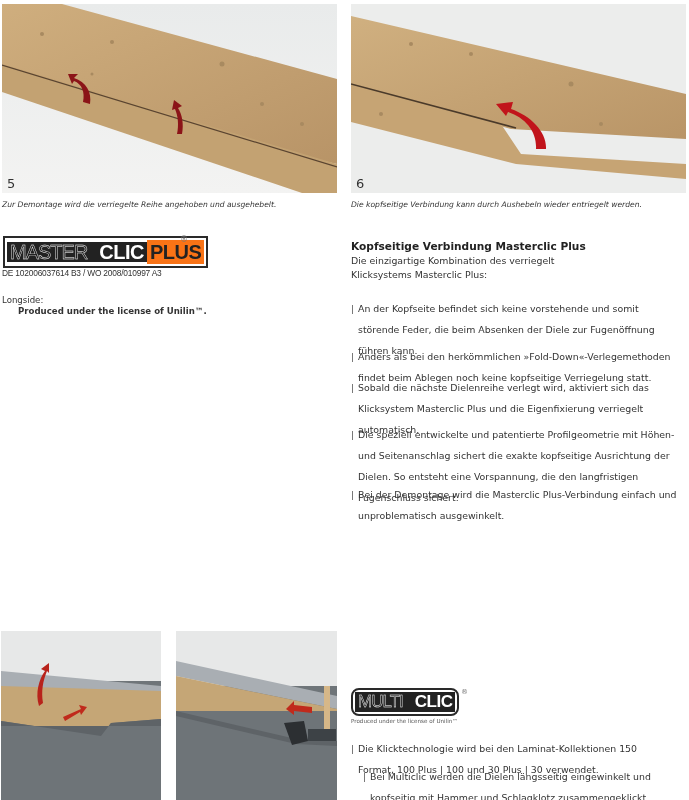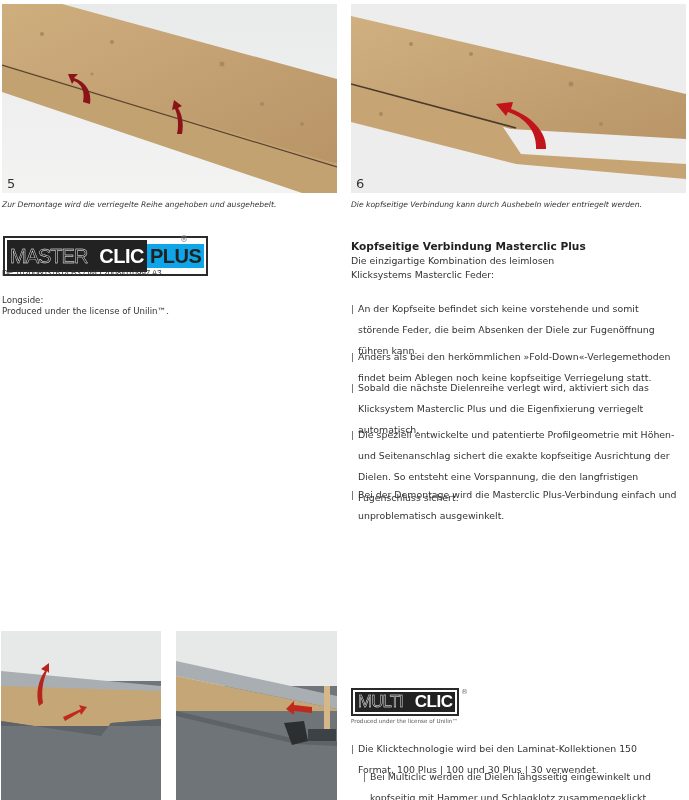--- a/index.html
+++ b/index.html
@@ -1,24 +1,24 @@
 <!DOCTYPE html>
 <html><head>
 <meta charset="utf-8">
 <style>
   html,body{margin:0;padding:0;background:#fff;}
   body{width:689px;height:800px;position:relative;overflow:hidden;font-family:"DejaVu Sans","Liberation Sans",sans-serif;color:#333;}
   .photo{position:absolute;overflow:hidden;}
   .step-num{position:absolute;left:5px;bottom:2px;font-size:13px;color:#333;font-family:"DejaVu Sans",sans-serif;}
   .caption{position:absolute;font-size:7.6px;color:#333;white-space:nowrap;font-style:italic;}
   .logo{position:absolute;display:flex;align-items:center;border:2px solid #2a2a2a;padding:2px;background:#fff;}
-  .logo .inner{display:flex;align-items:center;background:#222;height:32px;padding:0 3px;}
+  .logo .inner{display:flex;align-items:center;background:#222;height:20px;padding:0 3px;}
   .logo .thin{font-family:"Liberation Sans",sans-serif;font-weight:400;font-size:20px;color:#fff;letter-spacing:-1px;-webkit-text-stroke:0.4px #fff;color:transparent;}
   .logo .bold-w{font-family:"Liberation Sans",sans-serif;font-weight:900;font-size:20px;color:#fff;letter-spacing:-0.5px;margin-left:12px;}
-  .logo .bold-b{font-family:"Liberation Sans",sans-serif;font-weight:900;font-size:20px;color:#222;letter-spacing:-0.5px;background:#0ea5e9;padding:0 3px;height:24px;line-height:24px;}
+  .logo .bold-b{font-family:"Liberation Sans",sans-serif;font-weight:900;font-size:20px;color:#222;letter-spacing:-0.5px;background:#f97316;padding:0 3px;height:24px;line-height:24px;}
   .reg{position:absolute;font-size:8px;color:#777;}
   .small{position:absolute;font-size:8.6px;color:#333;white-space:nowrap;}
   .heading{position:absolute;font-size:10.6px;font-weight:bold;color:#222;white-space:nowrap;}
   .para{position:absolute;font-size:9.4px;line-height:14.3px;color:#333;}
   .bullet{position:absolute;font-size:9.4px;line-height:21px;color:#333;padding-left:7px;}
   .bullet::before{content:"|";position:absolute;left:0;top:0;color:#555;}
 </style>
 </head>
 <body>
 
@@ -78,24 +78,24 @@
   <div class="inner">
     <span class="thin">MASTER</span>
     <span class="bold-w">CLIC</span>
   </div>
   <span class="bold-b">PLUS</span>
 </div>
 <div class="reg" style="left:180px;top:235px;">®</div>
 
 <div class="small" style="left:2px;top:268px;font-size:8.4px;font-family:'Liberation Sans',sans-serif;letter-spacing:-0.2px;">DE 102006037614 B3 / WO 2008/010997 A3</div>
 <div class="small" style="left:2px;top:295px;">Longside:</div>
-<div class="small" style="left:2px;top:306px;">Produced under the license of Unilin™.</div>
+<div class="small" style="left:18px;top:306px;font-weight:bold;">Produced under the license of Unilin™.</div>
 
 <div class="heading" style="left:351px;top:240px;">Kopfseitige Verbindung Masterclic Plus</div>
-<div class="para" style="left:351px;top:254px;width:215px;">Die einzigartige Kombination des leimlosen Klicksystems Masterclic Feder:</div>
+<div class="para" style="left:351px;top:254px;width:215px;">Die einzigartige Kombination des verriegelt Klicksystems Masterclic Plus:</div>
 
 <div class="bullet" style="left:351px;top:298px;width:320px;">An der Kopfseite befindet sich keine vorstehende und somit störende Feder, die beim Absenken der Diele zur Fugenöffnung führen kann.</div>
 <div class="bullet" style="left:351px;top:346px;width:330px;">Anders als bei den herkömmlichen »Fold-Down«-Verlegemethoden findet beim Ablegen noch keine kopfseitige Verriegelung statt.</div>
 <div class="bullet" style="left:351px;top:377px;width:320px;">Sobald die nächste Dielenreihe verlegt wird, aktiviert sich das Klicksystem Masterclic Plus und die Eigenfixierung verriegelt automatisch.</div>
 <div class="bullet" style="left:351px;top:424px;width:320px;">Die speziell entwickelte und patentierte Profilgeometrie mit Höhen- und Seitenanschlag sichert die exakte kopfseitige Ausrichtung der Dielen. So entsteht eine Vorspannung, die den langfristigen Fugenschluss sichert.</div>
 <div class="bullet" style="left:351px;top:484px;width:325px;">Bei der Demontage wird die Masterclic Plus-Verbindung einfach und unproblematisch ausgewinkelt.</div>
 
 <div class="photo" style="left:1px;top:631px;width:160px;height:169px;background:#6f7579;">
   <svg width="160" height="169" viewBox="0 0 160 169">
     <rect width="160" height="50" fill="#e7e8e8"></rect>
@@ -114,21 +114,21 @@
     <polygon points="0,45 161,78 161,110 120,108 0,80" fill="#c5a676"></polygon>
     <rect x="0" y="80" width="161" height="89" fill="#6e7478"></rect>
     <polygon points="0,80 120,108 161,110 161,115 120,113 0,85" fill="#5e6367"></polygon>
     <rect x="148" y="55" width="6" height="50" fill="#d6b788"></rect>
     <rect x="132" y="98" width="28" height="12" fill="#3d4246"></rect>
     <polygon points="108,92 128,90 132,110 116,114" fill="#2c2f32"></polygon>
     <path d="M118,74 L136,76 L136,82 L118,80 L118,84 L110,78 L118,70 Z" fill="#c02a1c"></path>
   </svg>
 </div>
 
-<div class="logo" style="left:351px;top:688px;">
+<div class="logo" style="left:351px;top:688px;border-radius:8px;">
   <div class="inner" style="height:20px;">
     <span class="thin" style="font-size:17px;">MULTI</span>
     <span class="bold-w" style="font-size:17px;">CLIC</span>
   </div>
 </div>
 <div class="reg" style="left:461px;top:688px;font-size:7px;">®</div>
 <div class="small" style="left:351px;top:718px;font-size:5.6px;color:#555;">Produced under the license of Unilin™</div>
 
 <div class="bullet" style="left:351px;top:738px;width:310px;">Die Klicktechnologie wird bei den Laminat-Kollektionen 150 Format, 100 Plus | 100 und 30 Plus | 30 verwendet.</div>
 <div class="bullet" style="left:351px;top:766px;width:325px;margin-left:12px;">Bei Multiclic werden die Dielen längsseitig eingewinkelt und kopfseitig mit Hammer und Schlagklotz zusammengeklickt.</div>

